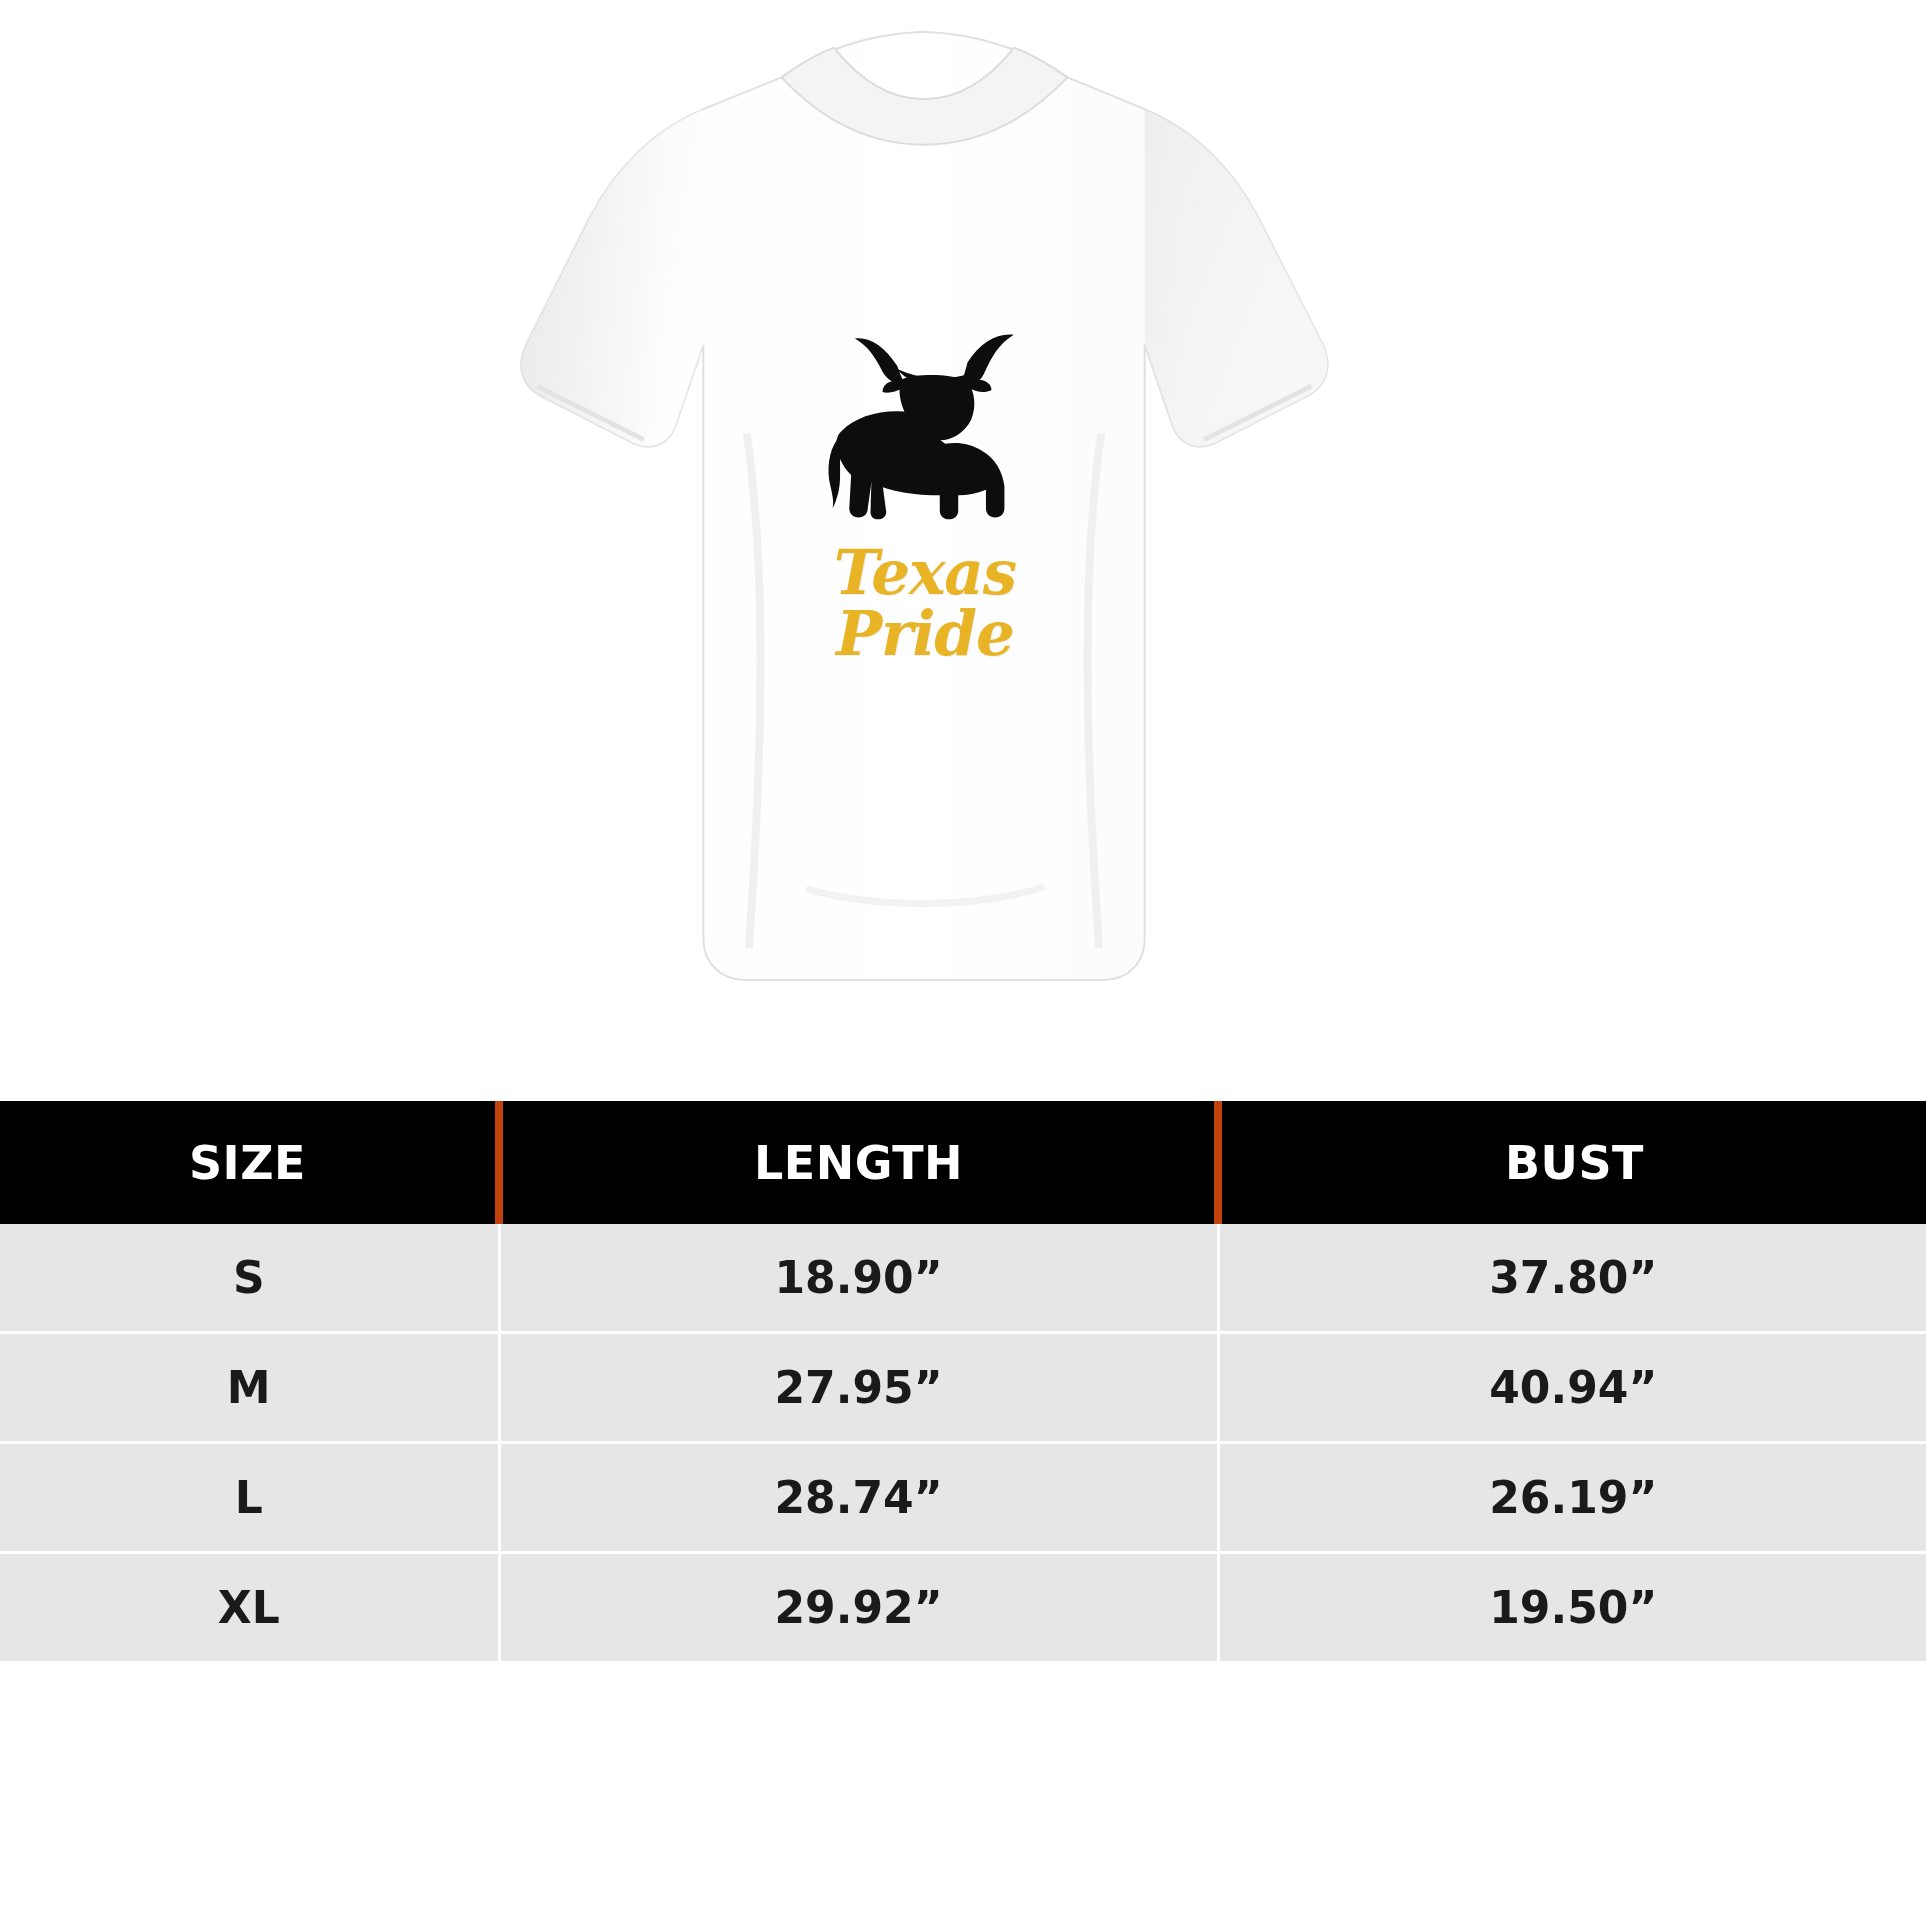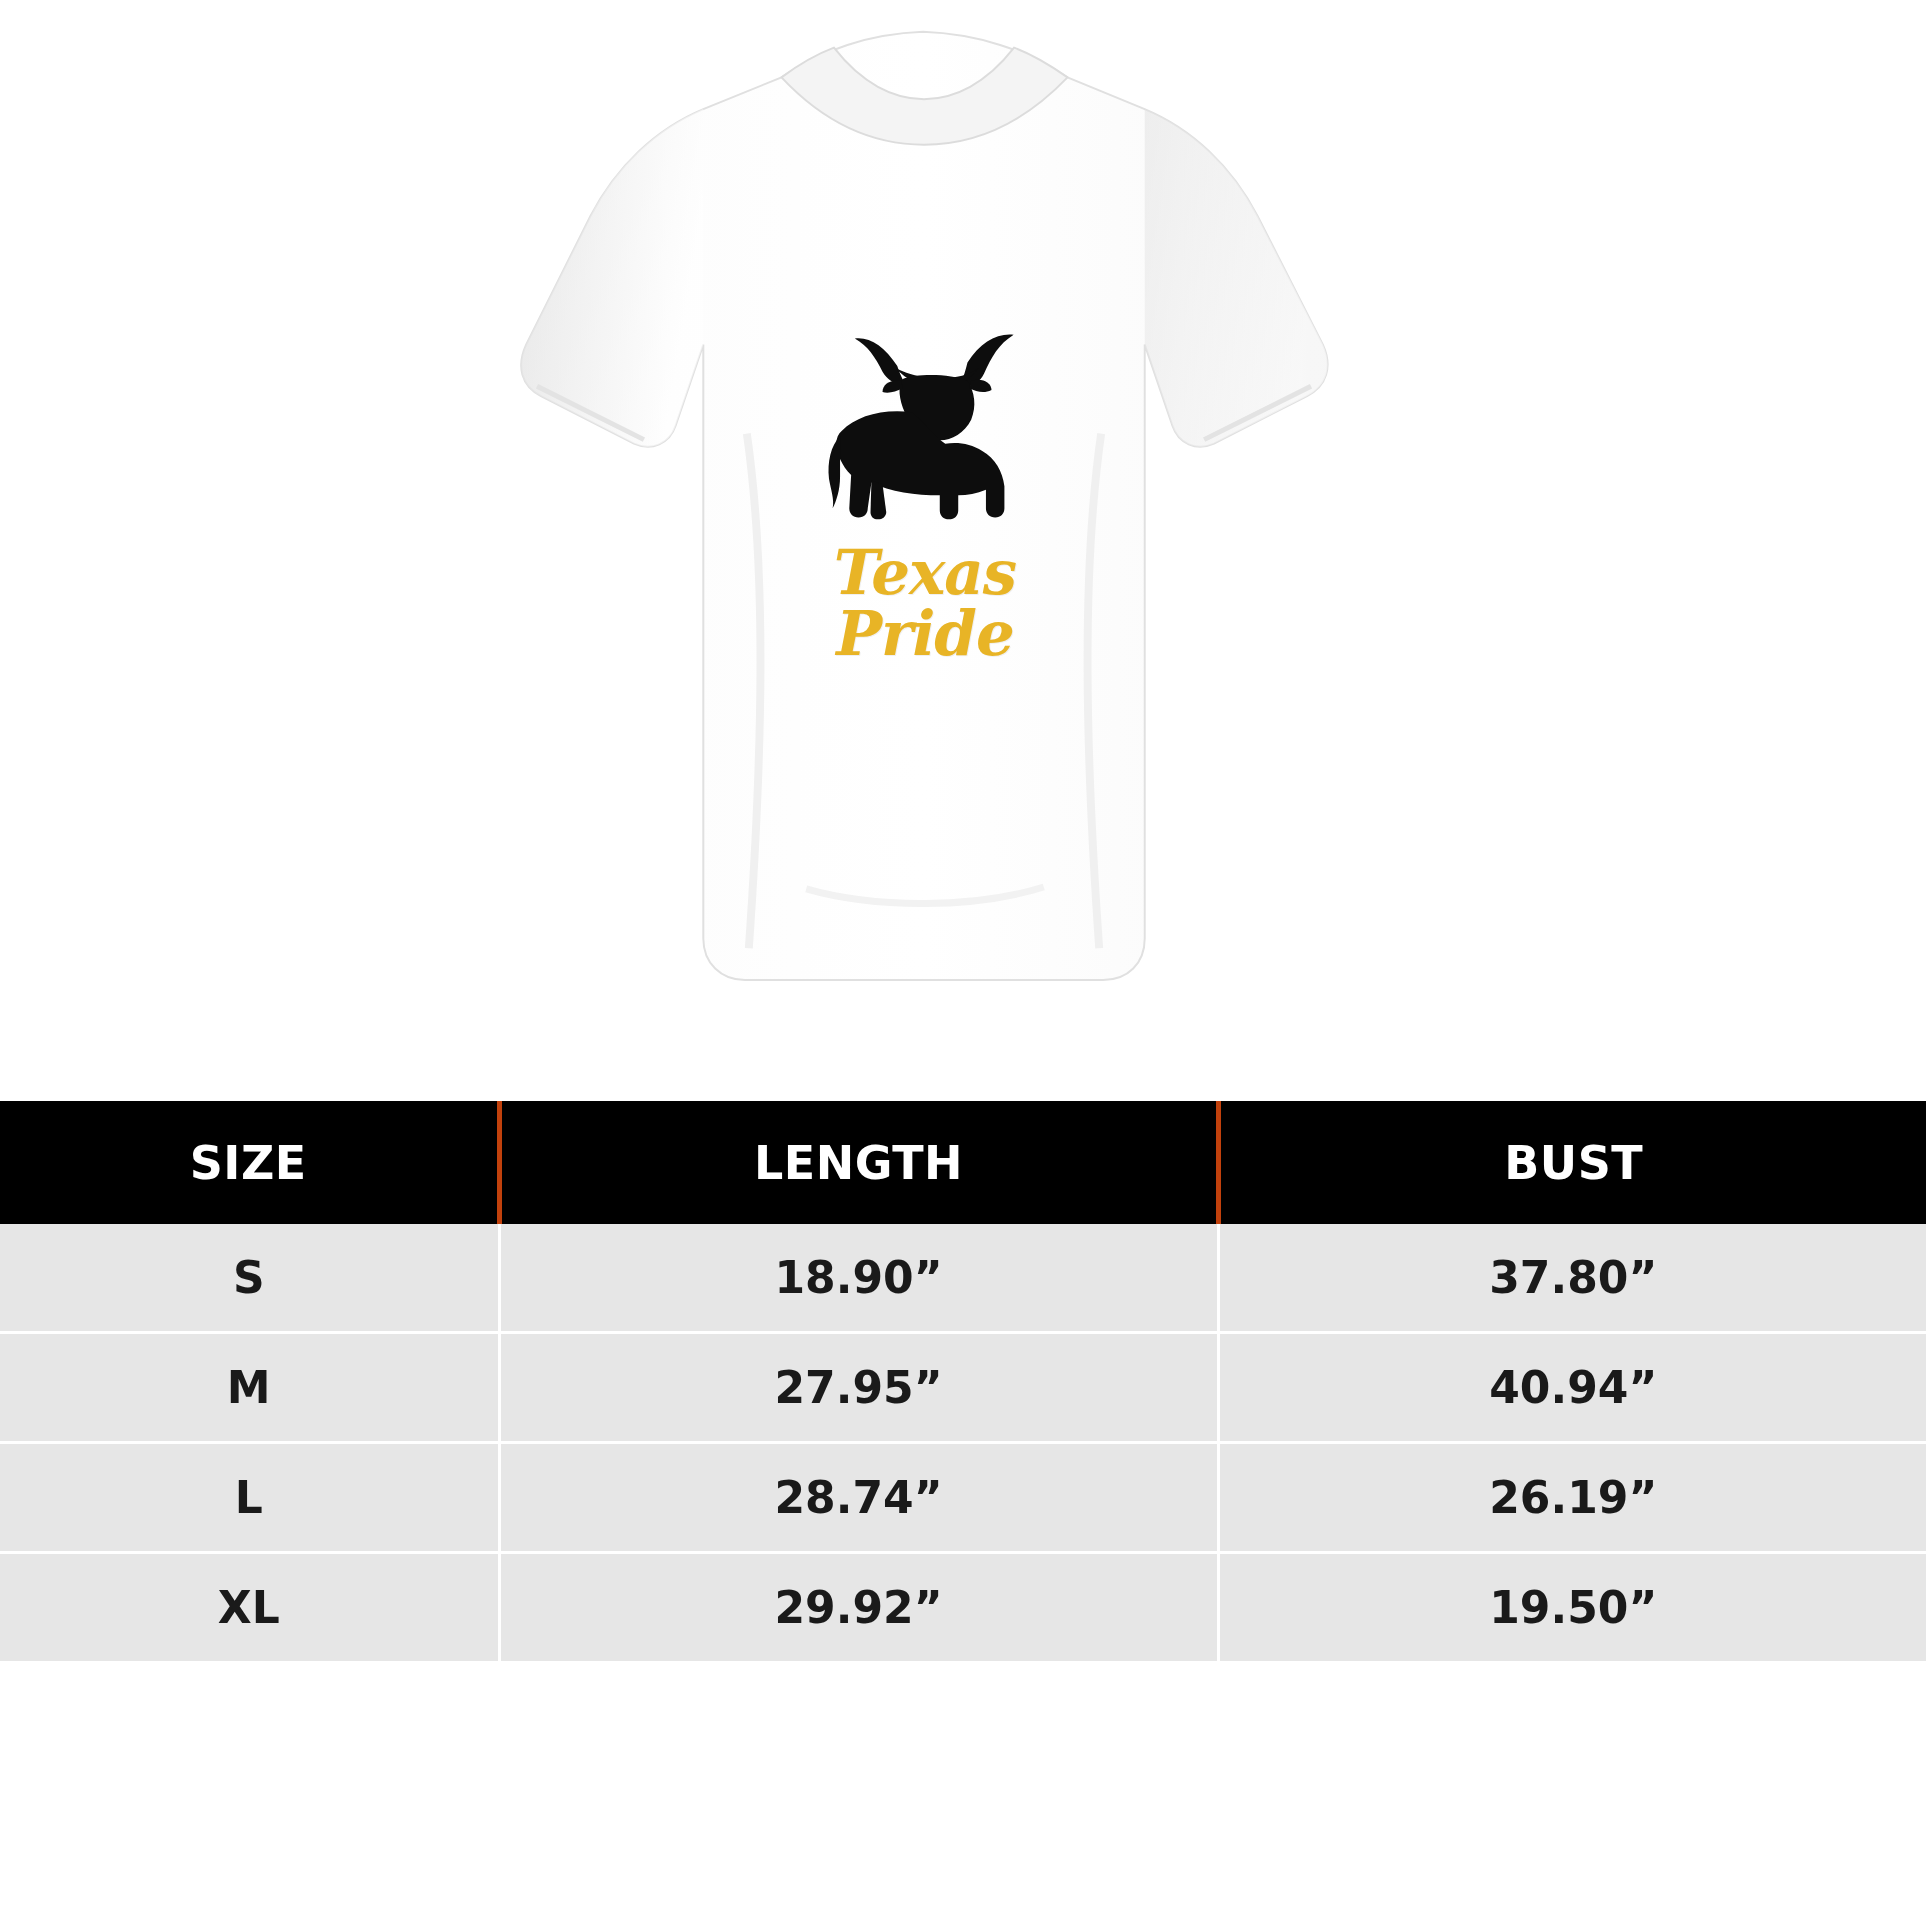--- a/index.html
+++ b/index.html
@@ -84,21 +84,21 @@
 
   .size-table thead th {
     background: #000000;
     color: #ffffff;
     font-size: 46px;
     font-weight: bold;
     height: 121px;
     text-align: center;
     vertical-align: middle;
     letter-spacing: 0.5px;
-    border-right: 5px solid #c2410c;
+    border-right: 8px solid #c2410c;
     font-family: "DejaVu Sans", sans-serif;
   }
   .size-table thead th:last-child { border-right: none; }
 
   .size-table tbody td {
     background: #e6e6e6;
     color: #1a1a1a;
     font-size: 44px;
     font-weight: bold;
     height: 105px;

